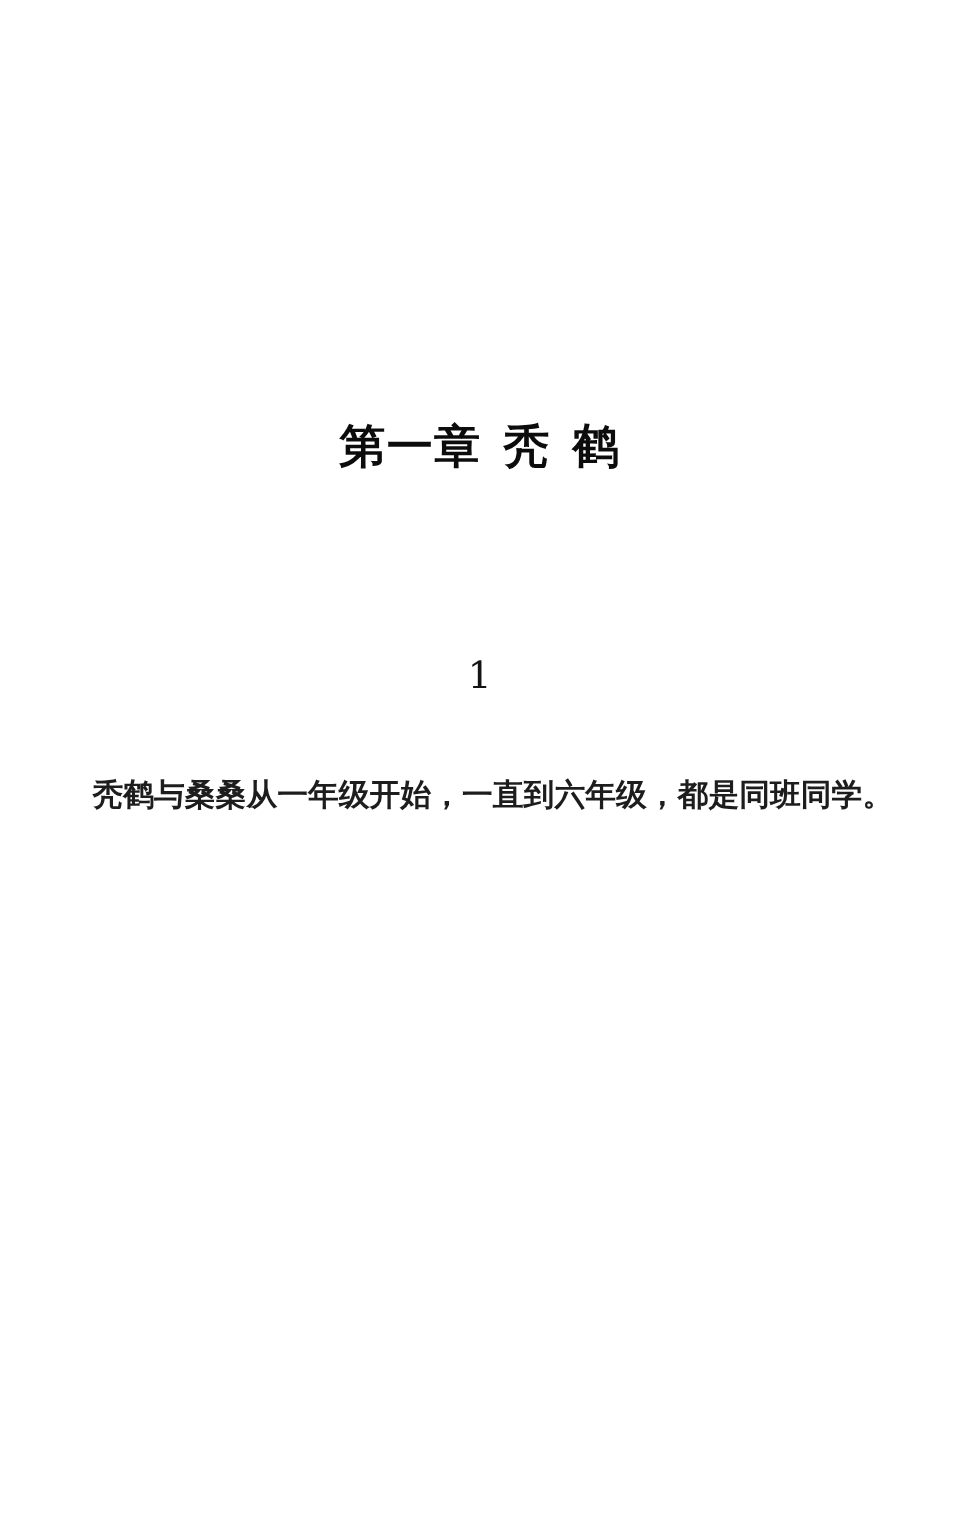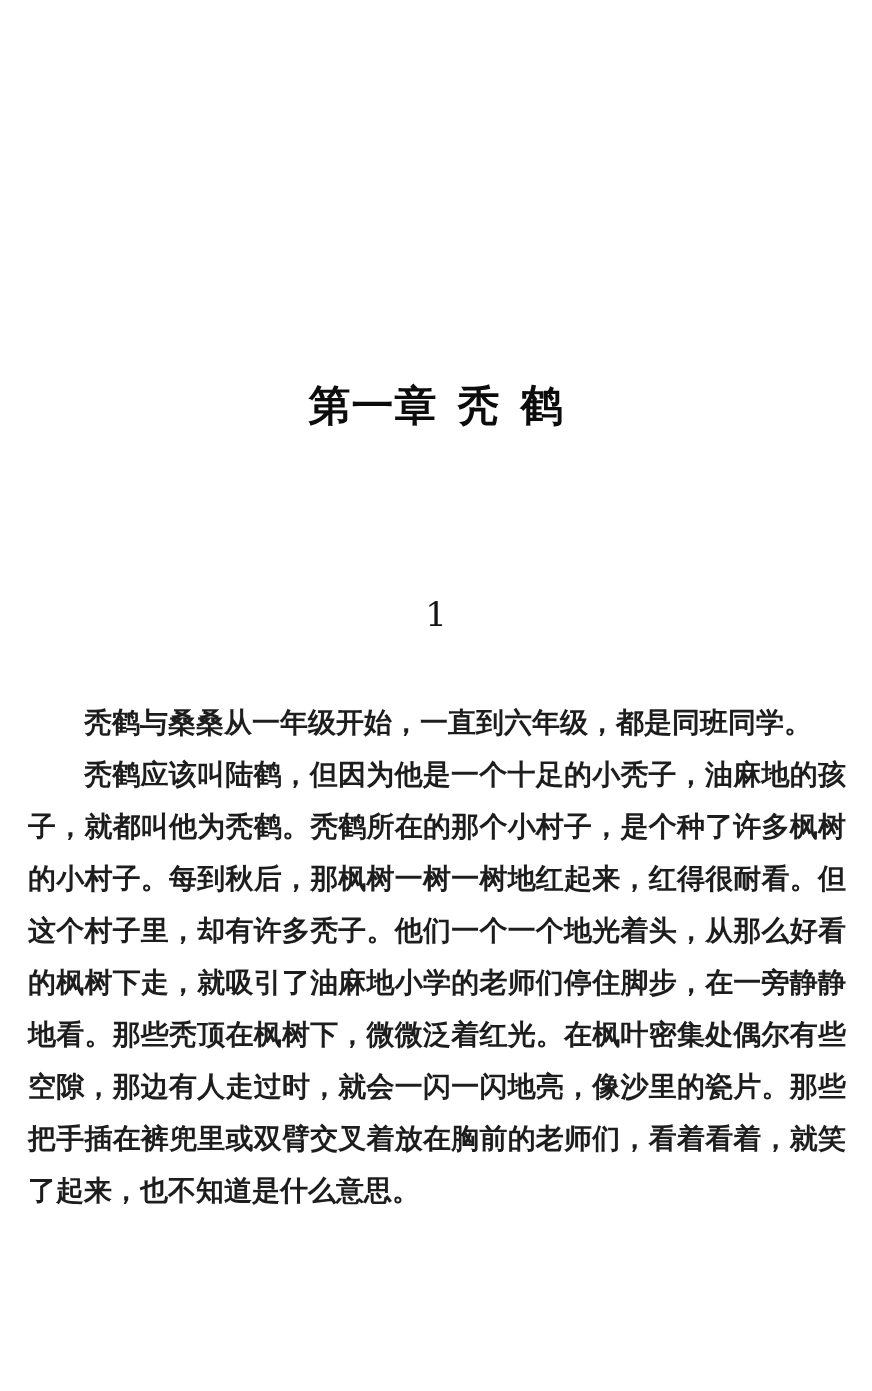--- a/index.html
+++ b/index.html
@@ -103,21 +103,20 @@
   <h1 class="chapter-title">
     <span>第一章</span>
     <span>秃</span>
     <span>鹤</span>
   </h1>
 
   <div class="section-number">1</div>
 
   <div class="body-text">
     <p>秃鹤与桑桑从一年级开始，一直到六年级，都是同班同学。</p>
-    <p>秃鹤应该叫陆鹤，但因为他是一个十足的小秃子，油麻地的孩子，就都叫他为秃鹤。秃鹤所在的那个小村子，是个种了许多枫树的小村子。每到秋后，那枫树一树一树地红起来，红得很耐看。但这个村子里，却有许多秃子。他们一个一个地光着头，从那么好看的枫树下走，就吸引了油麻地小学的老师们停住脚步，在一旁静静地看。那些秃顶在枫树下，微微泛着红光。在枫叶密集处偶尔有些空隙，那边有人走过时，就会一闪一闪地亮，像沙里的瓷片。那些把手插在裤兜里或双臂交叉着放在胸前的老师们，看着看着，就笑了起来，也不知道是什么意思。</p>
   </div>
 
   <div class="page-footer">
     <span class="f-ch">第一章</span>
     <span class="f-ch">秃</span>
     <span class="f-ch">鹤</span>
     <span class="f-sep">|</span>
     <span class="f-page">1</span>
   </div>
 

